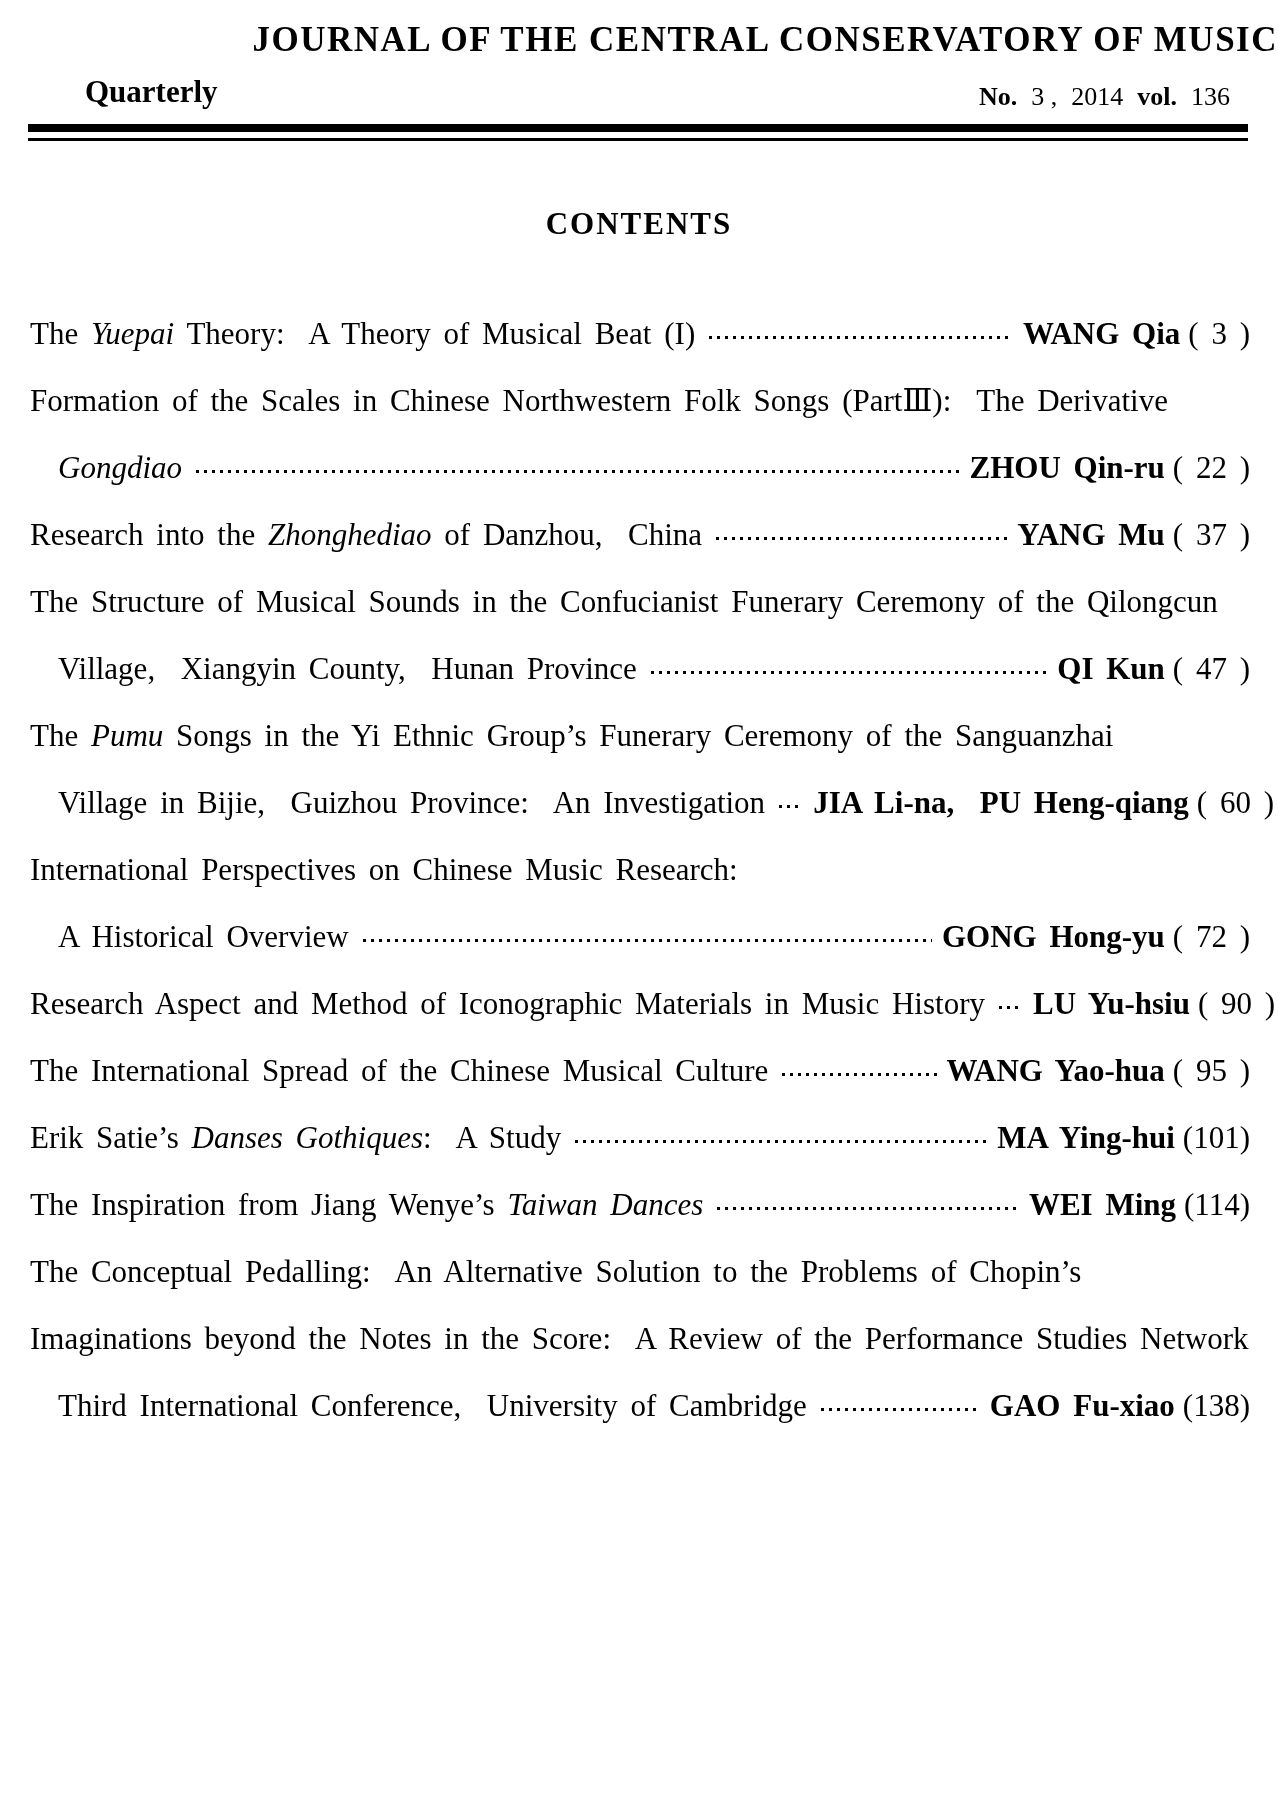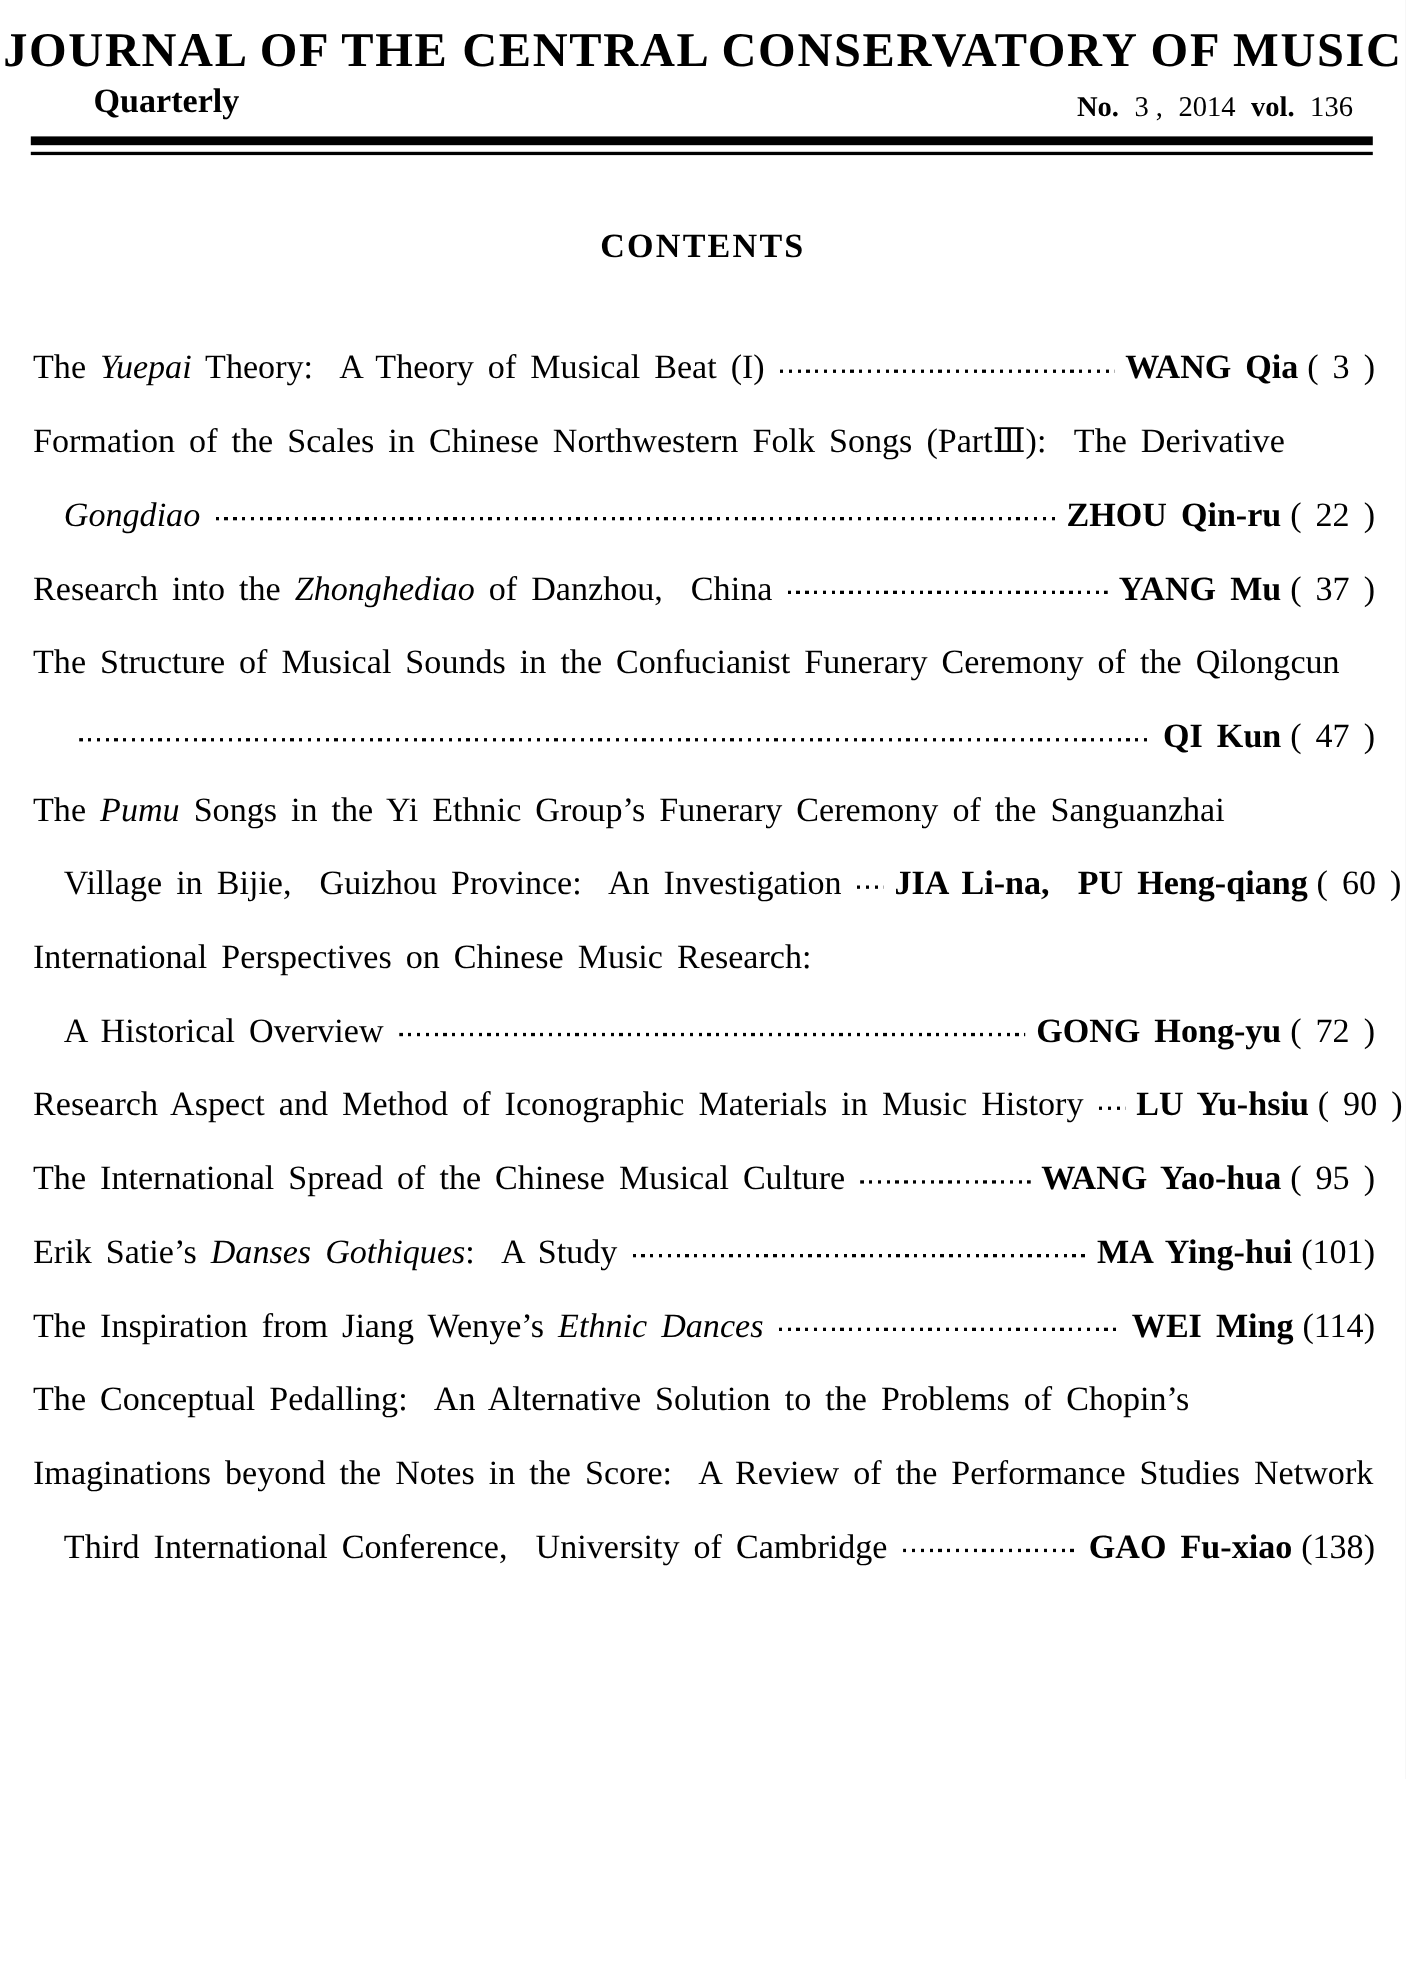--- a/index.html
+++ b/index.html
@@ -9,22 +9,22 @@
     height: 1802px;
     background: #ffffff;
     color: #000000;
     font-family: "Liberation Serif", "DejaVu Serif", serif;
     margin: 0 auto;
     overflow: hidden;
   }
   .journal-title {
     position: absolute;
     top: 20px; left: 0; right: 0;
-    text-align: center;
-    font-size: 44px;
+    text-align: right;
+    font-size: 35px;
     font-weight: bold;
     letter-spacing: 1.5px;
     white-space: nowrap;
   }
   .edition {
     position: absolute;
     left: 85px; top: 74px;
     font-size: 31px;
     font-weight: bold;
   }
@@ -112,20 +112,21 @@
         <span class="seg it">Zhonghediao</span>
         <span class="seg"> of Danzhou,  China</span>
         <div class="leader"></div>
         <span class="author">YANG Mu</span>
         <span class="page-no">( 37 )</span>
       </div>
       <div class="toc-line">
         <span class="seg">The Structure of Musical Sounds in the Confucianist Funerary Ceremony of the Qilongcun</span>
       </div>
       <div class="toc-line indent">
+        <span class="seg">Village,  Xiangyin County,  Hunan Province</span>
         <div class="leader"></div>
         <span class="author">QI Kun</span>
         <span class="page-no">( 47 )</span>
       </div>
       <div class="toc-line">
         <span class="seg">The </span>
         <span class="seg it">Pumu</span>
         <span class="seg"> Songs in the Yi Ethnic Group’s Funerary Ceremony of the Sanguanzhai</span>
       </div>
       <div class="toc-line indent">
@@ -158,21 +159,21 @@
       <div class="toc-line">
         <span class="seg">Erik Satie’s </span>
         <span class="seg it">Danses Gothiques</span>
         <span class="seg">:  A Study</span>
         <div class="leader"></div>
         <span class="author">MA Ying-hui</span>
         <span class="page-no">(101)</span>
       </div>
       <div class="toc-line">
         <span class="seg">The Inspiration from Jiang Wenye’s </span>
-        <span class="seg it">Ethnic Dances</span>
+        <span class="seg it">Taiwan Dances</span>
         <div class="leader"></div>
         <span class="author">WEI Ming</span>
         <span class="page-no">(114)</span>
       </div>
       <div class="toc-line">
         <span class="seg">The Conceptual Pedalling:  An Alternative Solution to the Problems of Chopin’s</span>
       </div>
       <div class="toc-line">
         <span class="seg">Imaginations beyond the Notes in the Score:  A Review of the Performance Studies Network</span>
       </div>

